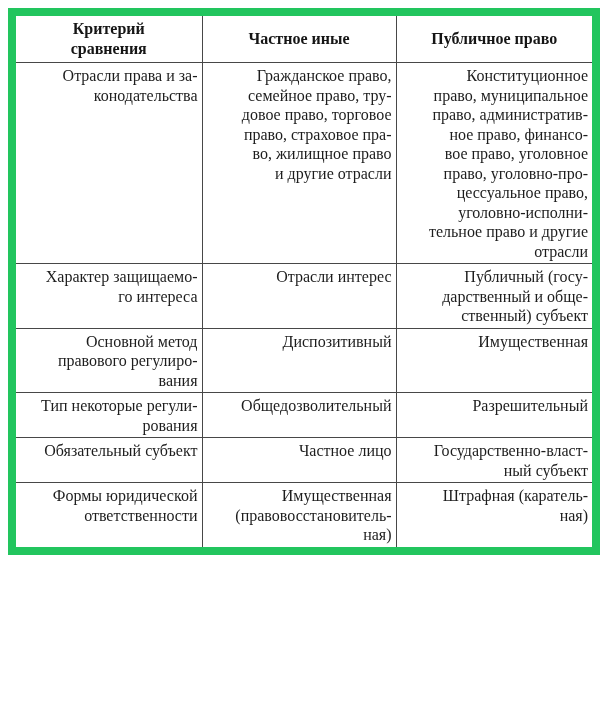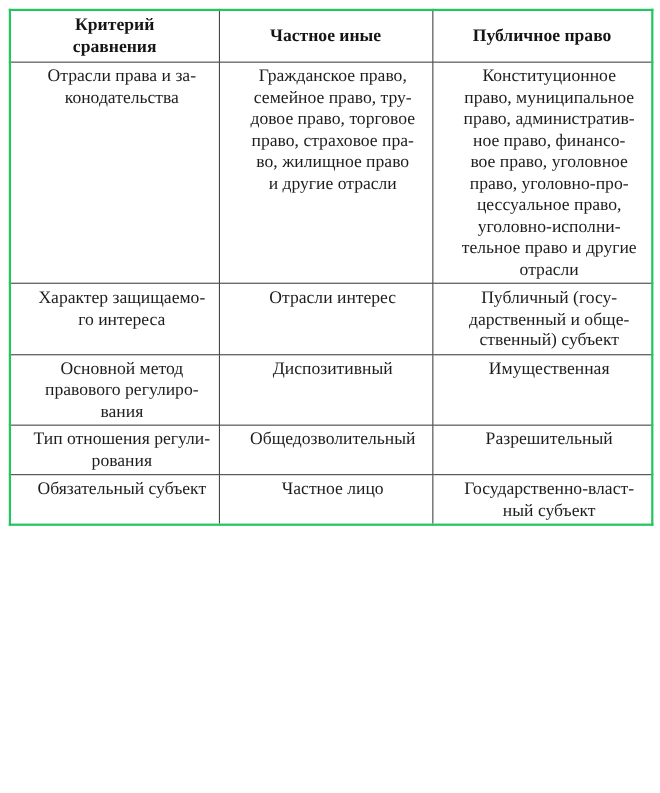--- a/index.html
+++ b/index.html
@@ -14,21 +14,21 @@
     color: #1d1d1d;
     overflow: hidden;
   }
   .page {
     padding: 8px 8px 0 8px;
   }
   table.cmp {
     border-collapse: collapse;
     table-layout: fixed;
     width: 584px;
-    border: 2px solid #22c55e;
+    border: 8px solid #22c55e;
   }
   table.cmp col.c1 { width: 190px; }
   table.cmp col.c2 { width: 194px; }
   table.cmp col.c3 { width: 200px; }
   table.cmp th,
   table.cmp td {
     border: 1px solid #474747;
     white-space: pre-line;
     font-size: 16px;
     overflow: hidden;
@@ -36,21 +36,21 @@
   table.cmp th {
     font-weight: bold;
     text-align: center;
     vertical-align: middle;
     line-height: 20px;
     padding: 3px 4px;
     color: #151515;
   }
   table.cmp td {
     vertical-align: top;
-    text-align: center;
+    text-align: right;
     line-height: 19.5px;
     padding: 3px 4px 2px 17px;
   }
 </style>
 </head>
 <body>
 
 <div class="page">
   <table class="cmp">
     <colgroup>
@@ -96,26 +96,35 @@
 ственный) субъект</td>
       </tr>
       <tr>
         <td>Основной метод
 правового регулиро-
 вания</td>
         <td>Диспозитивный</td>
         <td>Имущественная</td>
       </tr>
       <tr>
-        <td>Тип отношения регули-
+        <td>Тип некоторые регули-
 рования</td>
         <td>Общедозволительный</td>
         <td>Разрешительный</td>
       </tr>
       <tr>
         <td>Обязательный субъект</td>
         <td>Частное лицо</td>
         <td>Государственно-власт-
 ный субъект</td>
       </tr>
+      <tr>
+        <td>Формы юридической
+ответственности</td>
+        <td>Имущественная
+(правовосстановитель-
+ная)</td>
+        <td>Штрафная (каратель-
+ная)</td>
+      </tr>
     </tbody>
   </table>
 </div>
 
 </body></html>

